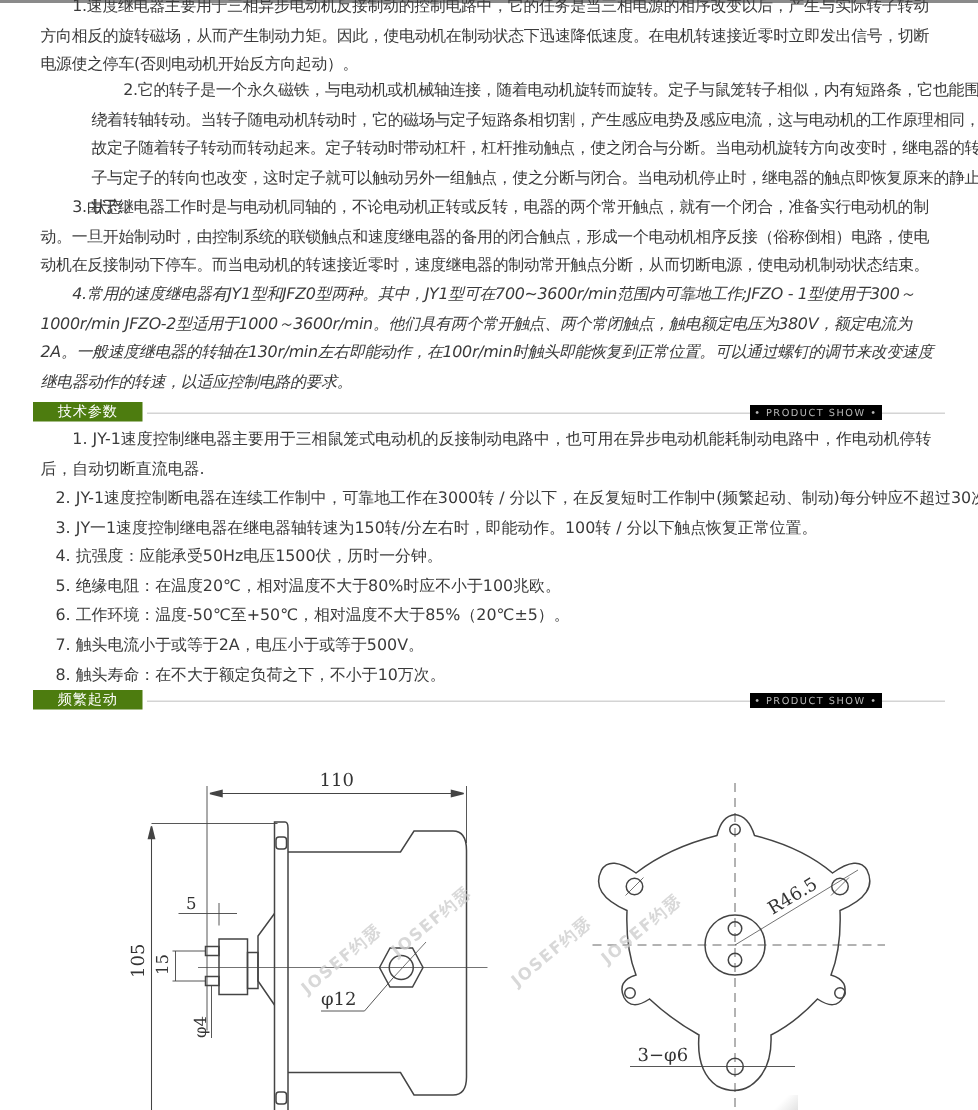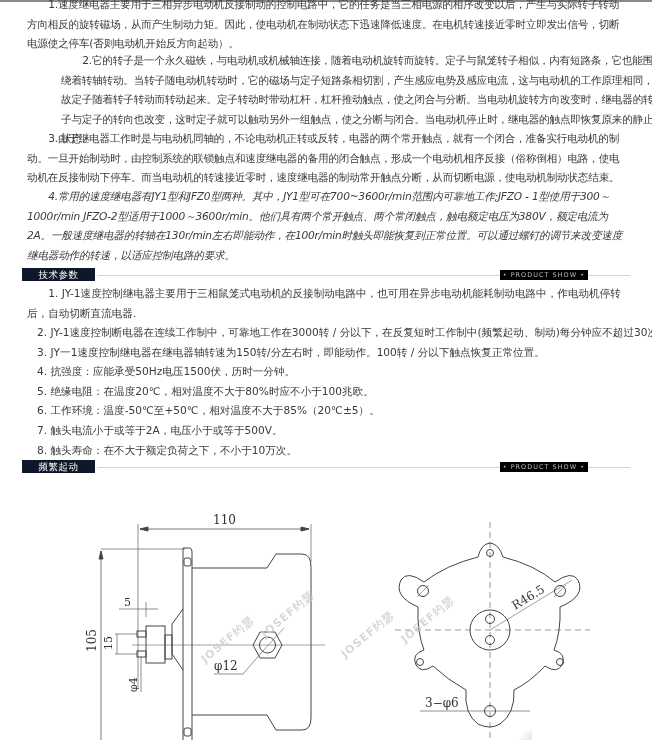--- a/index.html
+++ b/index.html
@@ -17,21 +17,21 @@
   #p1 { top: -5px; }
   #p2 { top: 51px; margin-left: 34px; }
   #p3 { top: 129px; }
   #p4 { top: 187px; font-style: italic; }
 
   .section-header {
     position: absolute; left: 22px; width: 608px; height: 14px;
   }
   .section-tab {
     position: absolute; left: 0; top: 0; width: 73px; height: 13px;
-    background: #0f172a; color: #ffffff; font-size: 9.5px; line-height: 13px;
+    background: #4d7c0f; color: #ffffff; font-size: 9.5px; line-height: 13px;
     text-align: center; letter-spacing: 0.5px;
   }
   .section-line {
     position: absolute; left: 76px; right: 0; top: 7px; height: 1px; background: #d4d4d4;
   }
   .section-tag {
     position: absolute; right: 42px; top: 2px; background: #000000; padding: 0 3px;
     font-size: 6.5px; color: #b8b8b8; letter-spacing: 1px; line-height: 10px;
   }
   #hdr-tech { top: 268px; }

